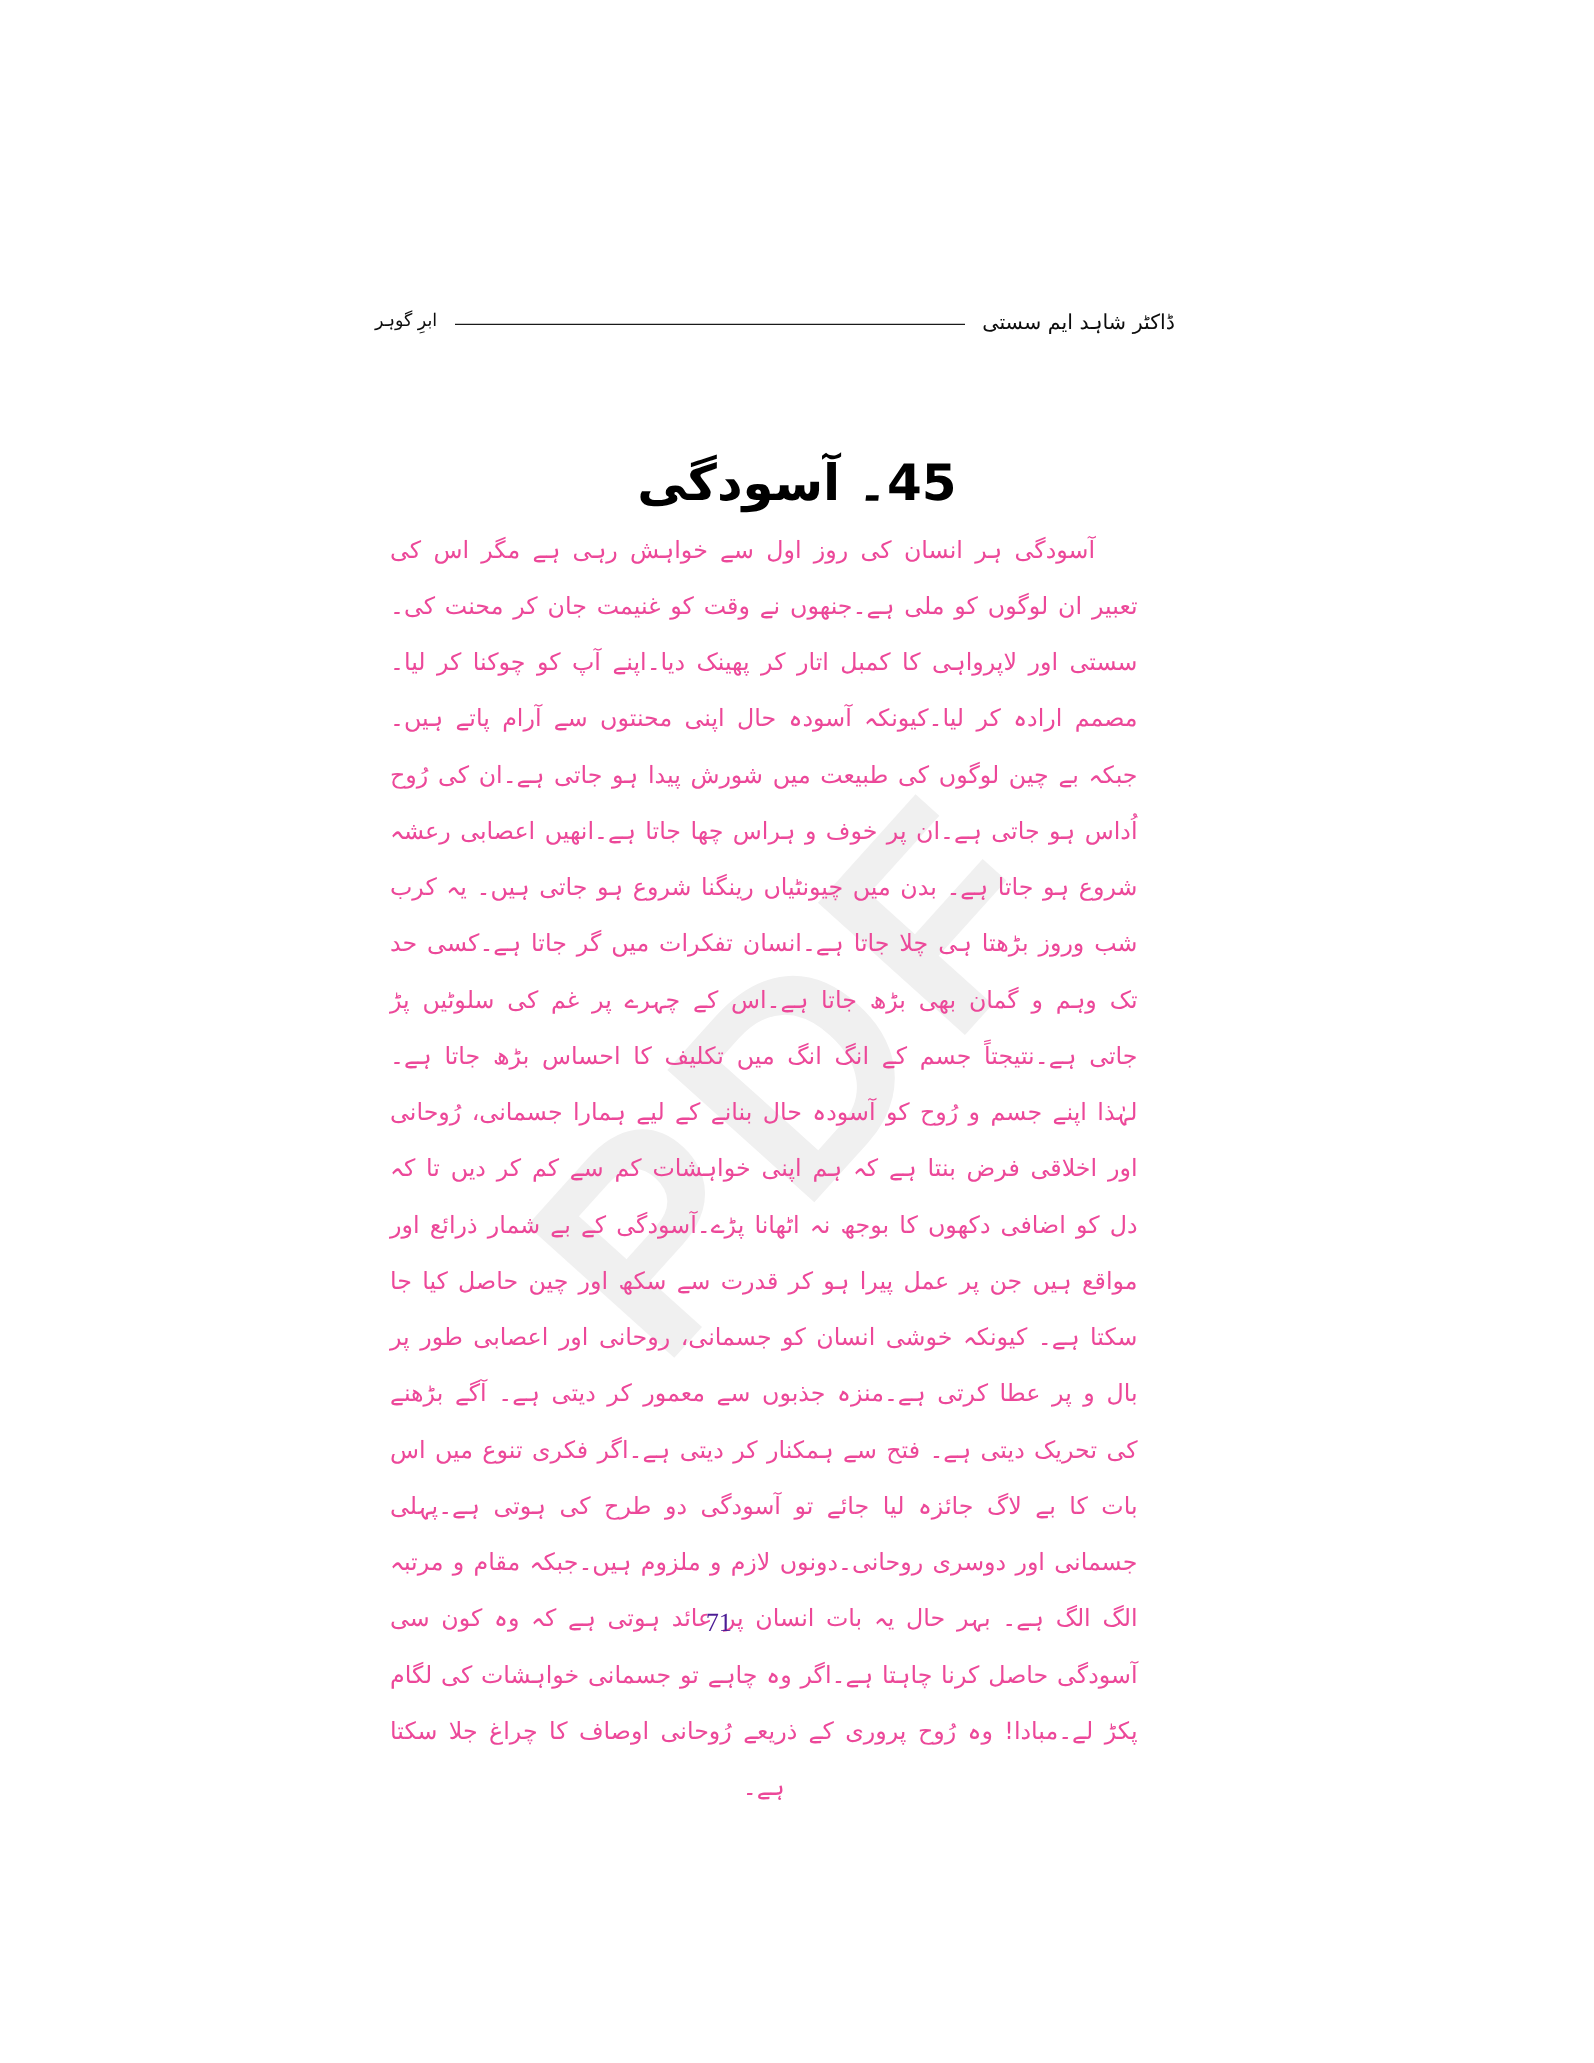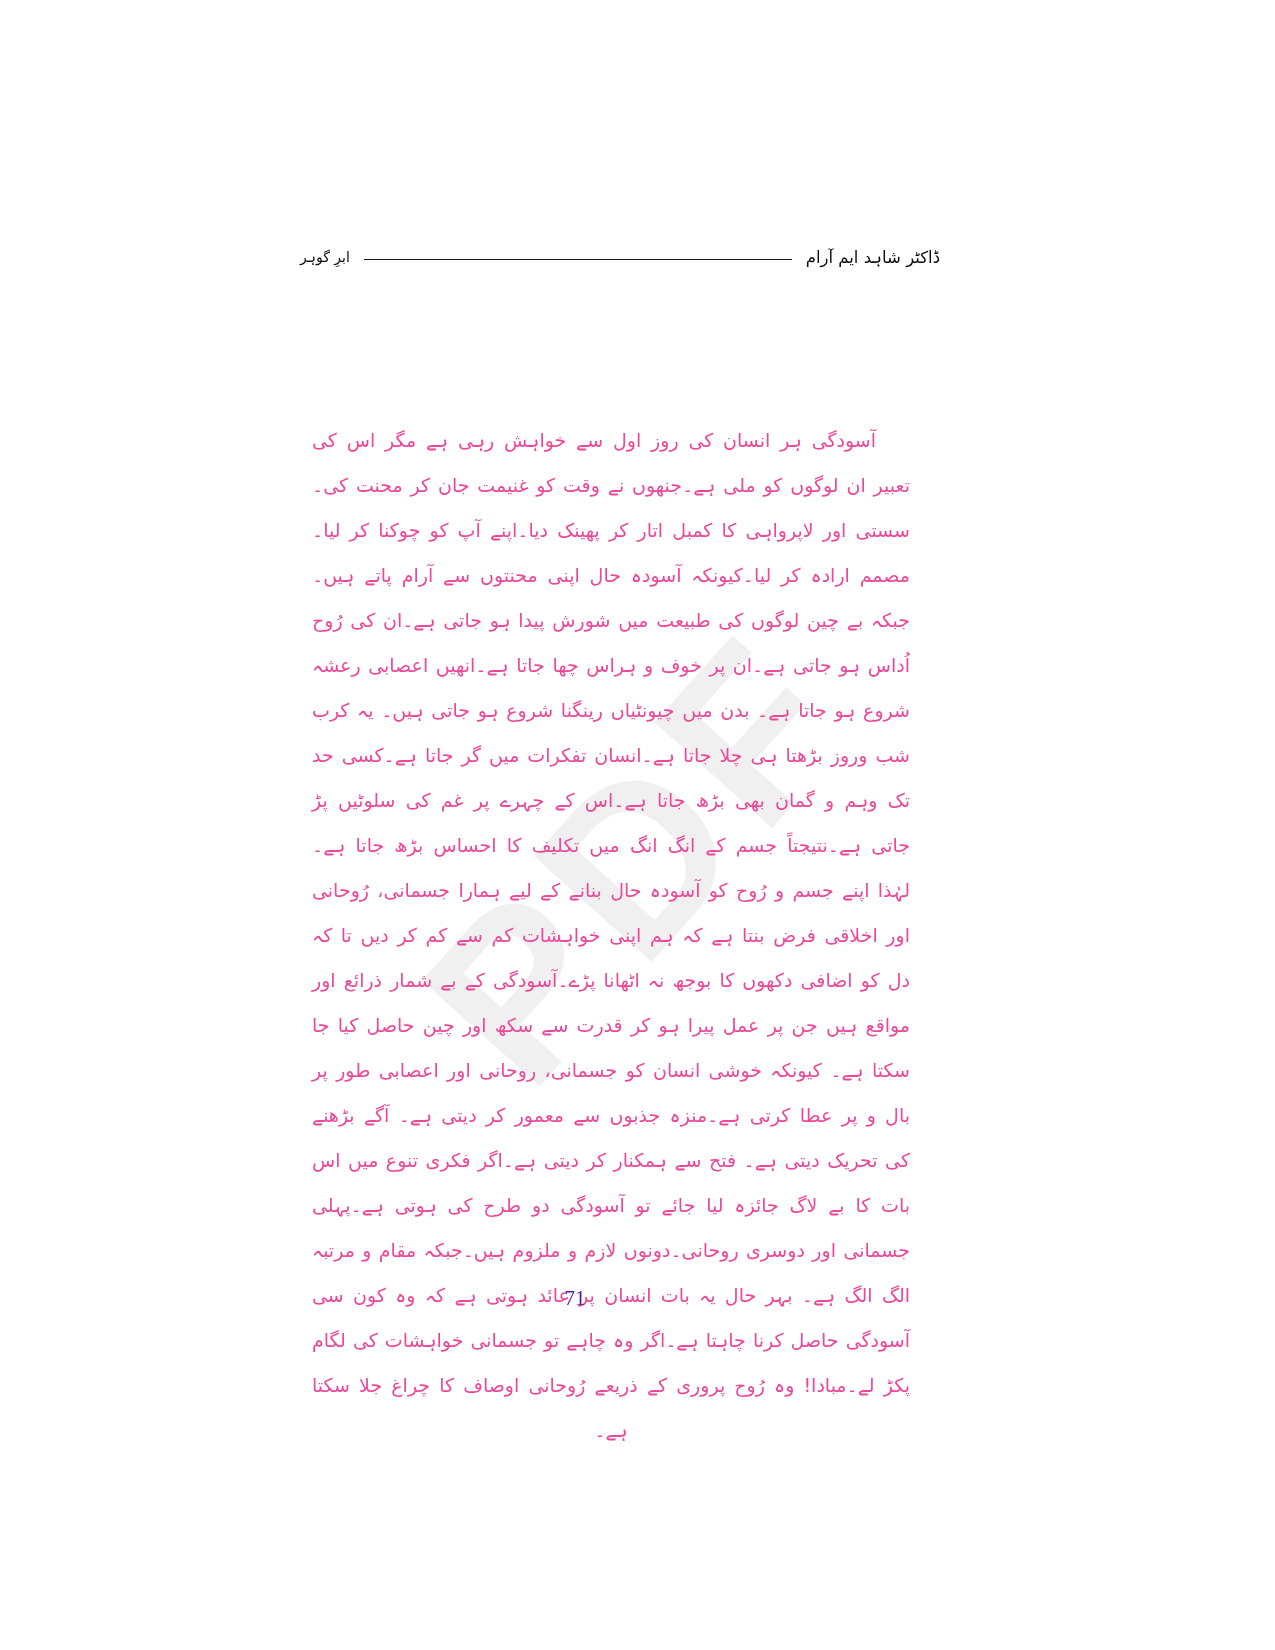--- a/index.html
+++ b/index.html
@@ -136,25 +136,26 @@
 </head>
 <body>
 
 <div class="watermark">
   <div class="watermark-text">PDF</div>
 </div>
 
 <div class="page">
 
   <div class="running-header">
-    <span class="hdr-author">ڈاکٹر شاہد ایم آرام</span>
+    <span class="hdr-author">ڈاکٹر شاہد ایم سستی</span>
     <span class="hdr-rule"></span>
     <span class="hdr-booktitle">ابرِ گوہر</span>
   </div>
 
+  <h1 class="chapter-title">45۔ آسودگی</h1>
 
   <div class="body-block">
     <p class="body-para">آسودگی ہر انسان کی روز اول سے خواہش رہی ہے مگر اس کی تعبیر ان لوگوں کو ملی ہے۔جنھوں نے وقت کو غنیمت جان کر محنت کی۔سستی اور لاپرواہی کا کمبل اتار کر پھینک دیا۔اپنے آپ کو چوکنا کر لیا۔مصمم ارادہ کر لیا۔کیونکہ آسودہ حال اپنی محنتوں سے آرام پاتے ہیں۔جبکہ بے چین لوگوں کی طبیعت میں شورش پیدا ہو جاتی ہے۔ان کی رُوح اُداس ہو جاتی ہے۔ان پر خوف و ہراس چھا جاتا ہے۔انھیں اعصابی رعشہ شروع ہو جاتا ہے۔ بدن میں چیونٹیاں رینگنا شروع ہو جاتی ہیں۔ یہ کرب شب وروز بڑھتا ہی چلا جاتا ہے۔انسان تفکرات میں گر جاتا ہے۔کسی حد تک وہم و گمان بھی بڑھ جاتا ہے۔اس کے چہرے پر غم کی سلوٹیں پڑ جاتی ہے۔نتیجتاً جسم کے انگ انگ میں تکلیف کا احساس بڑھ جاتا ہے۔ لہٰذا اپنے جسم و رُوح کو آسودہ حال بنانے کے لیے ہمارا جسمانی، رُوحانی اور اخلاقی فرض بنتا ہے کہ ہم اپنی خواہشات کم سے کم کر دیں تا کہ دل کو اضافی دکھوں کا بوجھ نہ اٹھانا پڑے۔آسودگی کے بے شمار ذرائع اور مواقع ہیں جن پر عمل پیرا ہو کر قدرت سے سکھ اور چین حاصل کیا جا سکتا ہے۔ کیونکہ خوشی انسان کو جسمانی، روحانی اور اعصابی طور پر بال و پر عطا کرتی ہے۔منزہ جذبوں سے معمور کر دیتی ہے۔ آگے بڑھنے کی تحریک دیتی ہے۔ فتح سے ہمکنار کر دیتی ہے۔اگر فکری تنوع میں اس بات کا بے لاگ جائزہ لیا جائے تو آسودگی دو طرح کی ہوتی ہے۔پہلی جسمانی اور دوسری روحانی۔دونوں لازم و ملزوم ہیں۔جبکہ مقام و مرتبہ الگ الگ ہے۔ بہر حال یہ بات انسان پر عائد ہوتی ہے کہ وہ کون سی آسودگی حاصل کرنا چاہتا ہے۔اگر وہ چاہے تو جسمانی خواہشات کی لگام پکڑ لے۔مبادا!  وہ رُوح پروری کے ذریعے رُوحانی اوصاف کا چراغ جلا سکتا ہے۔</p>
   </div>
 
   <div class="page-number">71</div>
 
 </div>
 
 </body></html>

